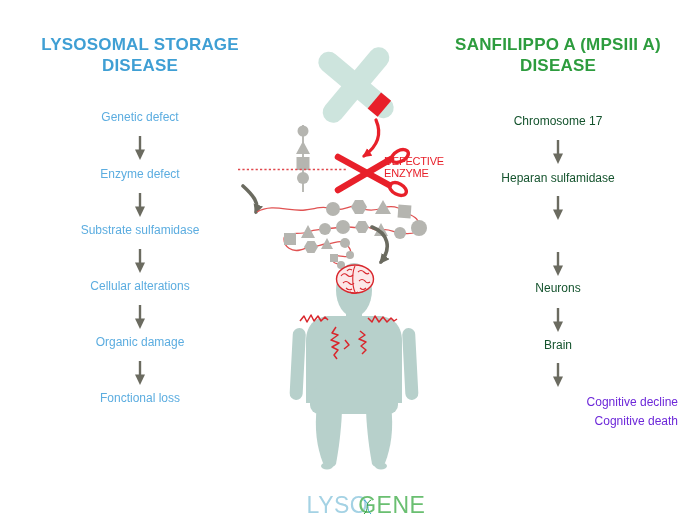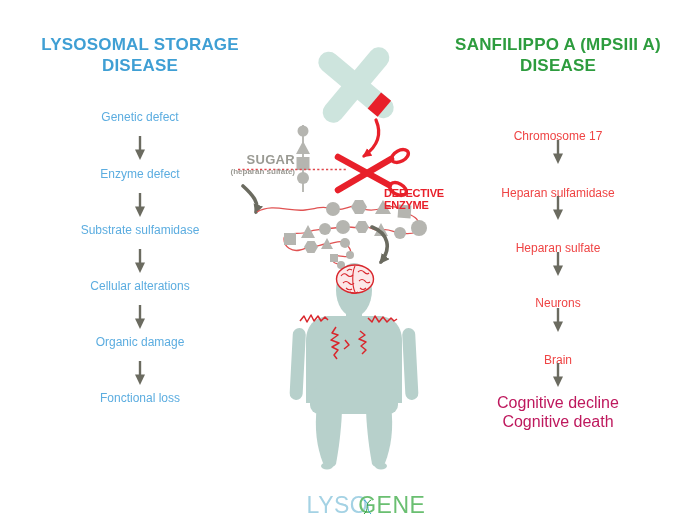--- a/index.html
+++ b/index.html
@@ -9,31 +9,31 @@
   }
   .col{position:absolute;top:0;height:431px;}
   .col-left{left:20px;width:240px;}
   .col-right{left:438px;width:240px;}
   .col-title{position:absolute;left:0;right:0;text-align:center;font-weight:bold;
     font-size:17px;line-height:21px;letter-spacing:.2px;}
   .col-title.blue{color:#3f9fd4;}
   .col-title.green{color:#2d9c3e;}
   .step{position:absolute;left:0;right:0;text-align:center;font-size:12px;line-height:19px;}
   .step.blue{color:#5cade0;}
-  .step.green{color:#ef4444;margin-top:15px;}
-  .outcomes{position:absolute;left:0;right:0;text-align:center;font-size:16px;
-    line-height:19px;color:#be185d;}
+  .step.green{color:#14532d;}
+  .outcomes{position:absolute;left:0;right:0;text-align:right;font-size:12px;
+    line-height:19px;color:#6d28d9;}
   .flow-arrow{position:absolute;left:50%;margin-left:-8px;}
   #center-art{position:absolute;left:0;top:0;}
   .sugar-label{position:absolute;left:205px;top:153px;width:90px;text-align:right;
     color:#9a9a93;font-weight:bold;}
   .sugar-label .main{font-size:13px;line-height:14px;letter-spacing:.3px;}
   .sugar-label .sub{font-size:8px;line-height:9px;}
   .enzyme-label{position:absolute;left:384px;top:156px;width:72px;color:#e8202a;
-    font-weight:bold;font-size:11px;line-height:11.5px;letter-spacing:-.2px;margin-top:32px;}
+    font-weight:normal;font-size:11px;line-height:11.5px;letter-spacing:-.2px;}
   .logo{position:absolute;left:0;top:492px;width:700px;text-align:center;
     font-size:23px;letter-spacing:.5px;}
   .logo .p1{color:#a4d2e4;margin-left:32px;}
   .logo .p2{color:#6abf71;margin-left:-8px;}
   .logo svg{vertical-align:-2px;margin:0 -7px 0 -6px;position:relative;}
 </style>
 </head>
 <body>
 
 <div id="canvas">
@@ -182,45 +182,40 @@
     <div class="step green" style="top:112px">Chromosome 17</div>
     <svg class="flow-arrow" style="top:139px" width="16" height="26">
         <line x1="8" y1="1" x2="8" y2="16" stroke="#6b6b60" stroke-width="2.4"></line>
         <polygon points="3,14.5 13,14.5 8,25" fill="#6b6b60"></polygon>
       </svg>
     <div class="step green" style="top:169px">Heparan sulfamidase</div>
     <svg class="flow-arrow" style="top:195px" width="16" height="26">
         <line x1="8" y1="1" x2="8" y2="16" stroke="#6b6b60" stroke-width="2.4"></line>
         <polygon points="3,14.5 13,14.5 8,25" fill="#6b6b60"></polygon>
       </svg>
-    <div class="step green" style="top:224px">Heparan sulfate</div>
     <svg class="flow-arrow" style="top:251px" width="16" height="26">
         <line x1="8" y1="1" x2="8" y2="16" stroke="#6b6b60" stroke-width="2.4"></line>
         <polygon points="3,14.5 13,14.5 8,25" fill="#6b6b60"></polygon>
       </svg>
     <div class="step green" style="top:279px">Neurons</div>
     <svg class="flow-arrow" style="top:307px" width="16" height="26">
         <line x1="8" y1="1" x2="8" y2="16" stroke="#6b6b60" stroke-width="2.4"></line>
         <polygon points="3,14.5 13,14.5 8,25" fill="#6b6b60"></polygon>
       </svg>
     <div class="step green" style="top:336px">Brain</div>
     <svg class="flow-arrow" style="top:362px" width="16" height="26">
         <line x1="8" y1="1" x2="8" y2="16" stroke="#6b6b60" stroke-width="2.4"></line>
         <polygon points="3,14.5 13,14.5 8,25" fill="#6b6b60"></polygon>
       </svg>
     <div class="outcomes" style="top:393px">
       <div>Cognitive decline</div>
       <div>Cognitive death</div>
     </div>
   </div>
 
-  <div class="sugar-label">
-    <div class="main">SUGAR</div>
-    <div class="sub">(heparan sulfate)</div>
-  </div>
   <div class="enzyme-label">DEFECTIVE ENZYME</div>
 
   <div class="logo">
     <span class="p1">LYSO</span><svg width="11" height="16" viewBox="0 0 11 16">
         <path d="M2,1 C9,5 3,10 9,15" fill="none" stroke="#3aa7c9" stroke-width="1"></path>
         <path d="M9,1 C2,5 8,10 2,15" fill="none" stroke="#2f9e41" stroke-width="1"></path>
       </svg><span class="p2">GENE</span>
   </div>
 
 </div>

